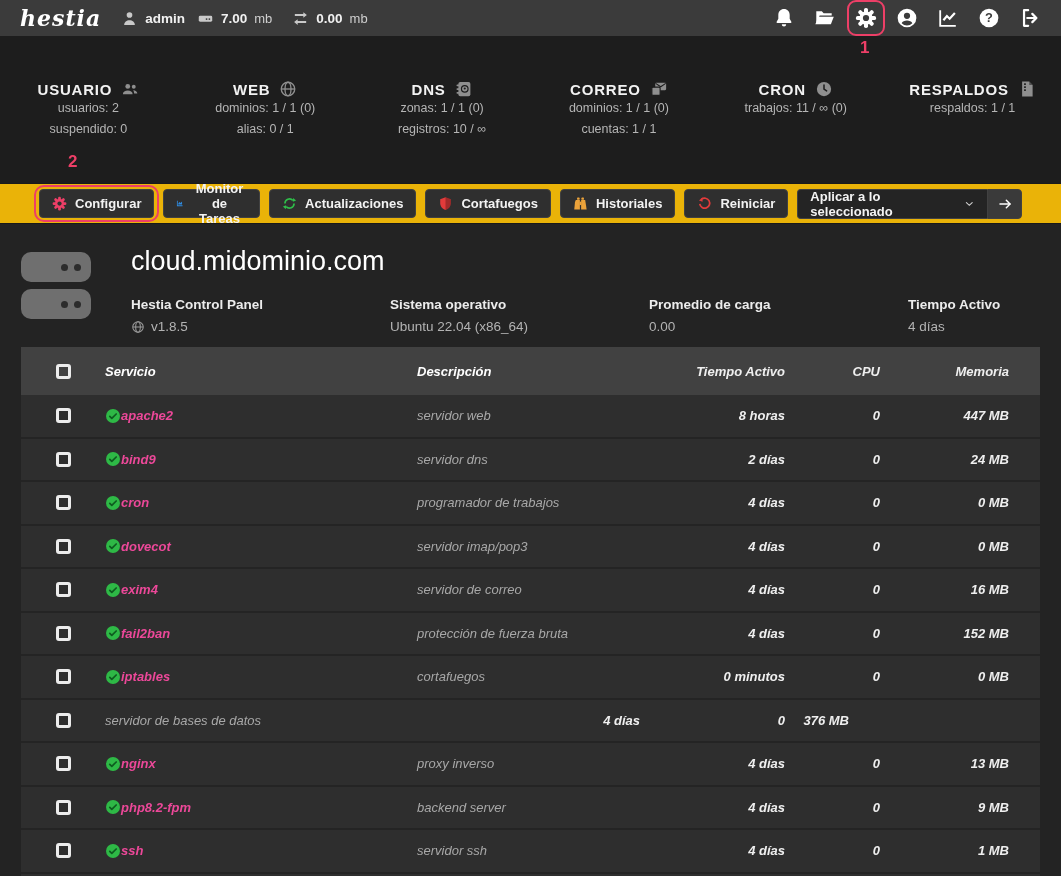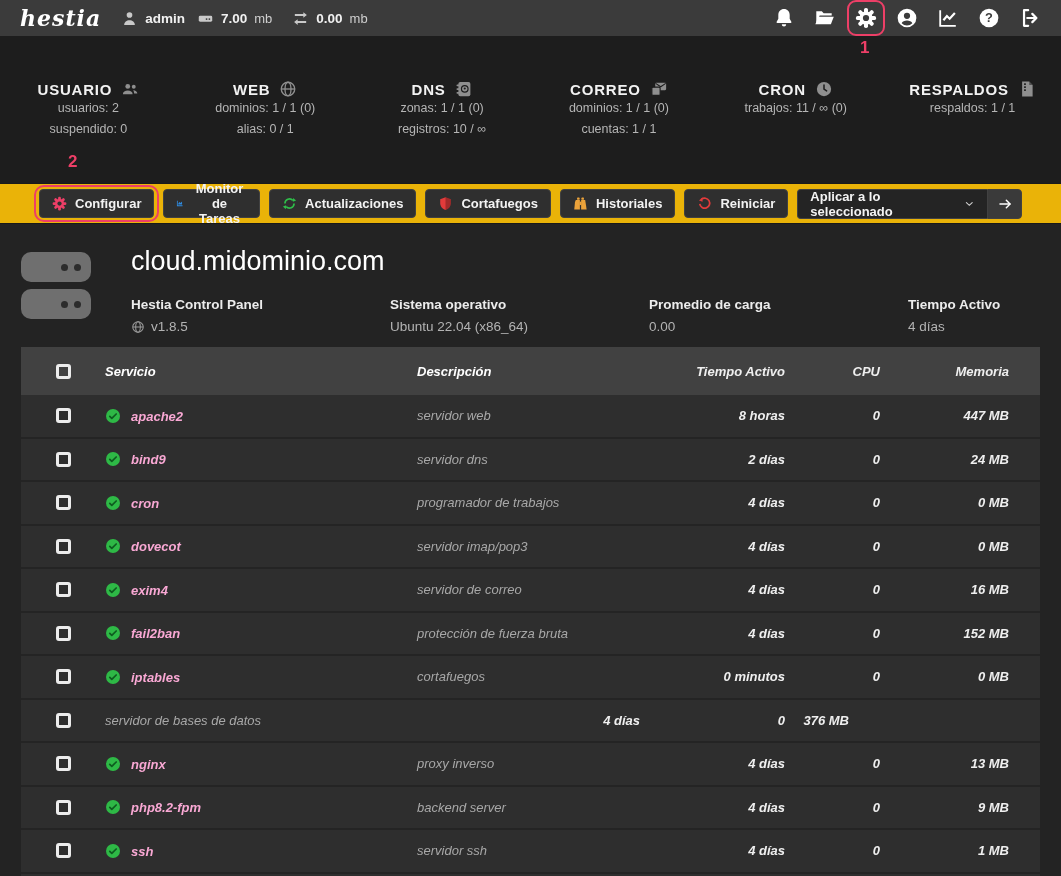--- a/index.html
+++ b/index.html
@@ -95,21 +95,21 @@
   .trow {
     display:grid; grid-template-columns:84px 312px 1fr 145px 95px 160px;
     align-items:center; min-height:43.5px; background:#2e2e2e;
     border-bottom:2px solid #242424; --hole:#2e2e2e;
   }
   .trow.thead { background:#414141; min-height:48px; border-bottom:none; --hole:#414141; }
   .cell { font-size:13px; }
   .c-check { display:flex; justify-content:center; }
   .checkbox { width:15px; height:15px; border:3px solid #ececec; border-radius:3px; background:transparent; cursor:pointer; }
   .c-head { font-weight:bold; color:#fff; }
-  .c-service { display:flex; align-items:flex-end; gap:10px; font-weight:bold; color:#f9a8d4; }
+  .c-service { display:flex; align-items:center; font-weight:bold; color:#ec4899; }
   .c-service .icon { width:16px; height:16px; }
   .c-desc { color:#a8a8a8; }
   .c-num { text-align:right; font-weight:bold; color:#efefef; }
   .c-mem { padding-right:31px; }
   .bottom-strip { height:8px; background:#2e2e2e; margin:0 21px; }
 
   
   .anno-num {
     position:absolute; color:var(--pink); font-weight:bold; font-size:17px; z-index:10;
   }

